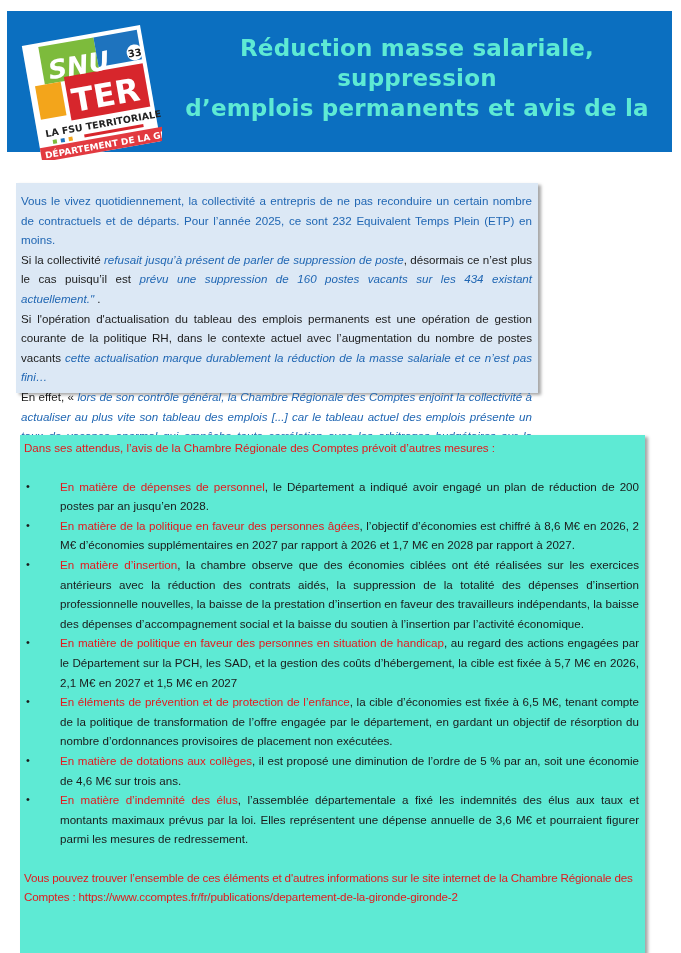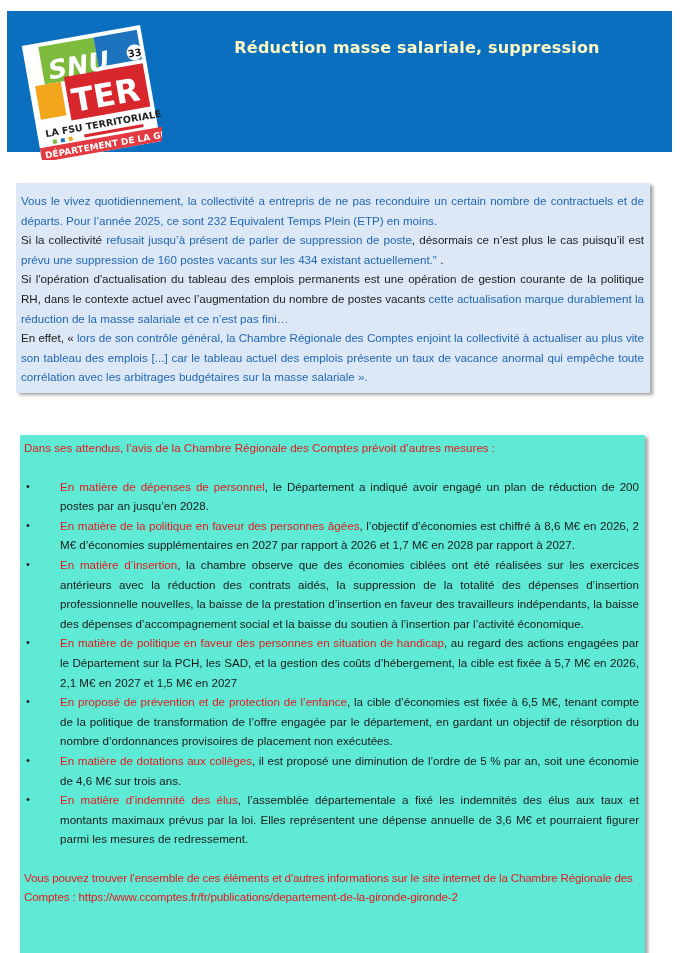--- a/index.html
+++ b/index.html
@@ -3,31 +3,31 @@
 <meta charset="utf-8">
 <style>
   html, body { margin: 0; padding: 0; background: #ffffff; }
   body { width: 681px; height: 953px; position: relative; overflow: hidden;
          font-family: "Liberation Sans", "DejaVu Sans", sans-serif; }
 
   .banner { position: absolute; left: 7px; top: 11px; width: 665px; height: 141px;
             background: #0b6fc0; }
   .logo { position: absolute; left: 10px; top: 14px; width: 145px; height: 135px; }
   .banner-title { position: absolute; left: 160px; top: 22px; width: 500px;
-                  color: #fef9c3; text-align: center;
+                  color: #5eead4; text-align: center;
                   font-family: "DejaVu Sans", sans-serif; font-weight: bold;
-                  font-size: 16px; line-height: 30px; letter-spacing: 0.2px; }
+                  font-size: 23px; line-height: 30px; letter-spacing: 0.2px; }
 
   .box { position: absolute; font-size: 11.6px; line-height: 19.6px;
          box-shadow: 3px 2px 3px rgba(0,0,0,0.35); }
-  .blue-box { left: 16px; top: 183px; width: 634px; height: 210px;
+  .blue-box { left: 16px; top: 183px; width: 522px; height: 210px;
               background: #dce8f5; }
   .blue-box .inner { padding: 8px 6px 0 5px; text-align: justify; color: #1a1a1a; }
   .hl-blue { color: #2167b3; font-weight: bold; }
-  .blue-box .hl-blue { font-weight: normal; }
+  .blue-box .hl-blue { font-weight: normal; font-style: italic; }
   .blue-box .para-blue { color: #2167b3; }
 
   .pink-box { left: 20px; top: 435px; width: 625px; height: 528px;
               background: #5eead4; }
   .pink-box .inner { padding: 3px 6px 0 4px; color: #1a1a1a; }
   .red { color: #e3191d; }
   .intro { color: #e3191d; margin: 0 0 19px 0; }
   ul.measures { list-style: none; margin: 0; padding: 0; }
   ul.measures li { position: relative; padding-left: 36px; text-align: justify; margin-bottom: 0; }
   ul.measures li .bullet { position: absolute; left: 2px; top: 0; font-size: 11px; }
@@ -53,20 +53,21 @@
       <rect x="28" y="108" width="4" height="4" fill="#7dbb3c"></rect>
       <rect x="36" y="108" width="4" height="4" fill="#1e73be"></rect>
       <rect x="44" y="108" width="4" height="4" fill="#f3a51b"></rect>
       <rect x="60" y="108" width="60" height="3" fill="#d7262c"></rect>
       <rect x="14" y="114" width="124" height="14" fill="#e23a40"></rect>
       <text x="18" y="125" font-family="DejaVu Sans, sans-serif" font-weight="bold" font-size="9" fill="#ffffff">DÉPARTEMENT DE LA GIRONDE</text>
     </g>
   </svg>
   <div class="banner-title">
     <div>Réduction masse salariale, suppression</div>
+    <div>d’emplois permanents et avis de la</div>
   </div>
 </div>
 
 <div class="box blue-box">
   <div class="inner">
     <div class="para-blue">Vous le vivez quotidiennement, la collectivité a entrepris de ne pas reconduire un certain nombre de contractuels et de départs. Pour l’année 2025, ce sont 232 Equivalent Temps Plein (ETP) en moins.</div>
     <div>
       <span>Si la collectivité </span><span class="hl-blue">refusait jusqu’à présent de parler de suppression de poste</span><span>, désormais ce n’est plus le cas puisqu’il est </span><span class="hl-blue">prévu une suppression de 160 postes vacants sur les 434 existant actuellement."</span><span>  .</span>
     </div>
     <div>
@@ -79,21 +80,21 @@
 </div>
 
 <div class="box pink-box">
   <div class="inner">
     <div class="intro">Dans ses attendus, l’avis de la Chambre Régionale des Comptes prévoit d’autres mesures :</div>
     <ul class="measures">
       <li><span class="bullet">•</span><span class="red">En matière de dépenses de personnel</span><span>, le Département a indiqué avoir engagé un plan de réduction de 200 postes par an jusqu’en 2028.</span></li>
       <li><span class="bullet">•</span><span class="red">En matière de la politique en faveur des personnes âgées</span><span>, l’objectif d’économies est chiffré à 8,6 M€ en 2026, 2 M€ d’économies supplémentaires en 2027 par rapport à 2026 et 1,7 M€ en 2028 par rapport à 2027.</span></li>
       <li><span class="bullet">•</span><span class="red">En matière d’insertion</span><span>, la chambre observe que des économies ciblées ont été réalisées sur les exercices antérieurs avec la réduction des contrats aidés, la suppression de la totalité des dépenses d’insertion professionnelle nouvelles, la baisse de la prestation d’insertion en faveur des travailleurs indépendants, la baisse des dépenses d’accompagnement social et la baisse du soutien à l’insertion par l’activité économique.</span></li>
       <li><span class="bullet">•</span><span class="red">En matière de politique en faveur des personnes en situation de handicap</span><span>, au regard des actions engagées par le Département sur la PCH, les SAD, et la gestion des coûts d’hébergement, la cible est fixée à 5,7 M€ en 2026, 2,1 M€ en 2027 et 1,5 M€ en 2027</span></li>
-      <li><span class="bullet">•</span><span class="red">En proposé de prévention et de protection de l’enfance</span><span>, la cible d’économies est fixée à 6,5 M€, tenant compte de la politique de transformation de l’offre engagée par le département, en gardant un objectif de résorption du nombre d’ordonnances provisoires de placement non exécutées.</span></li>
+      <li><span class="bullet">•</span><span class="red">En éléments de prévention et de protection de l’enfance</span><span>, la cible d’économies est fixée à 6,5 M€, tenant compte de la politique de transformation de l’offre engagée par le département, en gardant un objectif de résorption du nombre d’ordonnances provisoires de placement non exécutées.</span></li>
       <li><span class="bullet">•</span><span class="red">En matière de dotations aux collèges</span><span>, il est proposé une diminution de l’ordre de 5 % par an, soit une économie de 4,6 M€ sur trois ans.</span></li>
       <li><span class="bullet">•</span><span class="red">En matière d’indemnité des élus</span><span>, l’assemblée départementale a fixé les indemnités des élus aux taux et montants maximaux prévus par la loi. Elles représentent une dépense annuelle de 3,6 M€ et pourraient figurer parmi les mesures de redressement.</span></li>
     </ul>
     <div class="footer">
       <span class="footer-text">Vous pouvez trouver l’ensemble de ces éléments et d'autres informations sur le site internet de la Chambre Régionale des Comptes : https://www.ccomptes.fr/fr/publications/departement-de-la-gironde-gironde-2</span>
     </div>
   </div>
 </div>
 
 </body></html>

